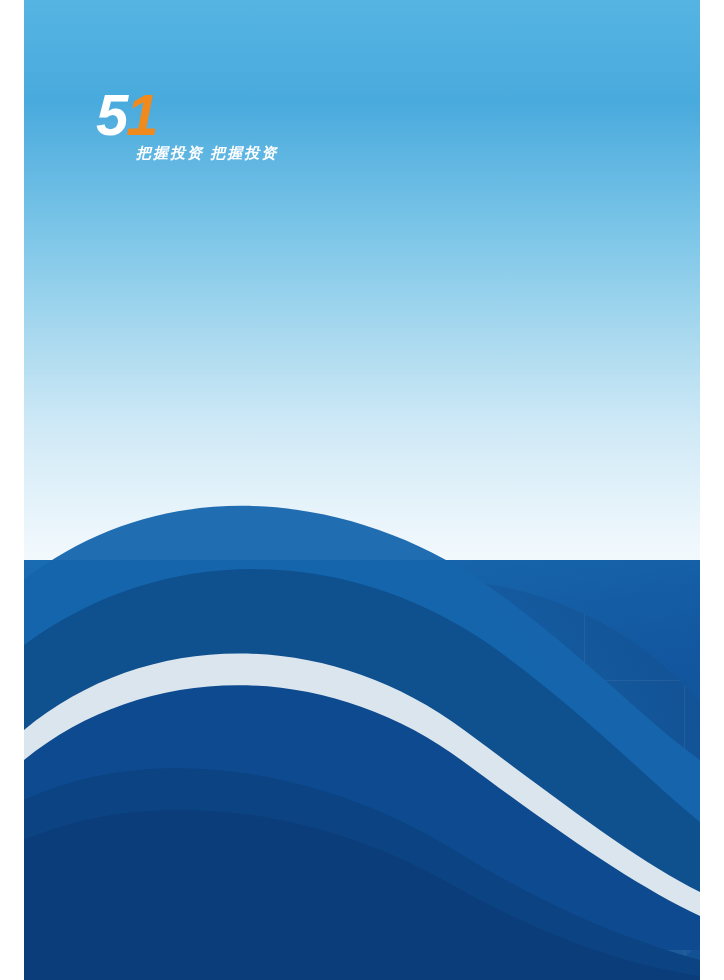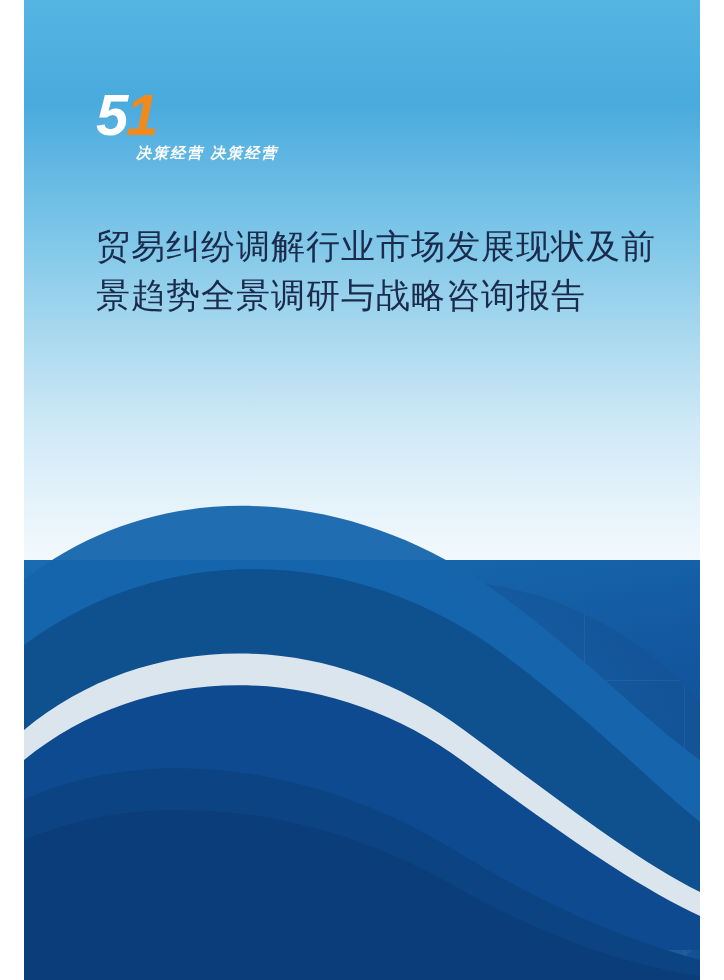--- a/index.html
+++ b/index.html
@@ -160,22 +160,18 @@
       <path d="M0,330 C120,232 300,228 440,332 C540,406 612,456 676,486 L676,520 L0,520 Z" fill="#0d4a8f"></path>
     </svg>
 
     <svg style="position:absolute;left:0;bottom:0;width:676px;height:300px;" viewBox="0 0 676 300" preserveAspectRatio="none">
       <path d="M0,120 C130,60 300,90 430,170 C530,232 610,262 676,280 L676,300 L0,300 Z" fill="#0c4382"></path>
       <path d="M0,160 C130,104 300,130 430,206 C530,262 610,286 676,296 L676,300 L0,300 Z" fill="#0a3a73" opacity="0.6"></path>
     </svg>
 
     <div class="logo">
       <div class="logo-mark"><span>5</span><span class="accent">1</span></div>
-      <div class="logo-sub">决策经营 决策经营</div>
+      <div class="logo-sub">把握投资 把握投资</div>
     </div>
 
-    <div class="title">
-      <span class="line">贸易纠纷调解行业市场发展现状及前</span>
-      <span class="line">景趋势全景调研与战略咨询报告</span>
-    </div>
 
   </div>
 </div>
 
 </body></html>

